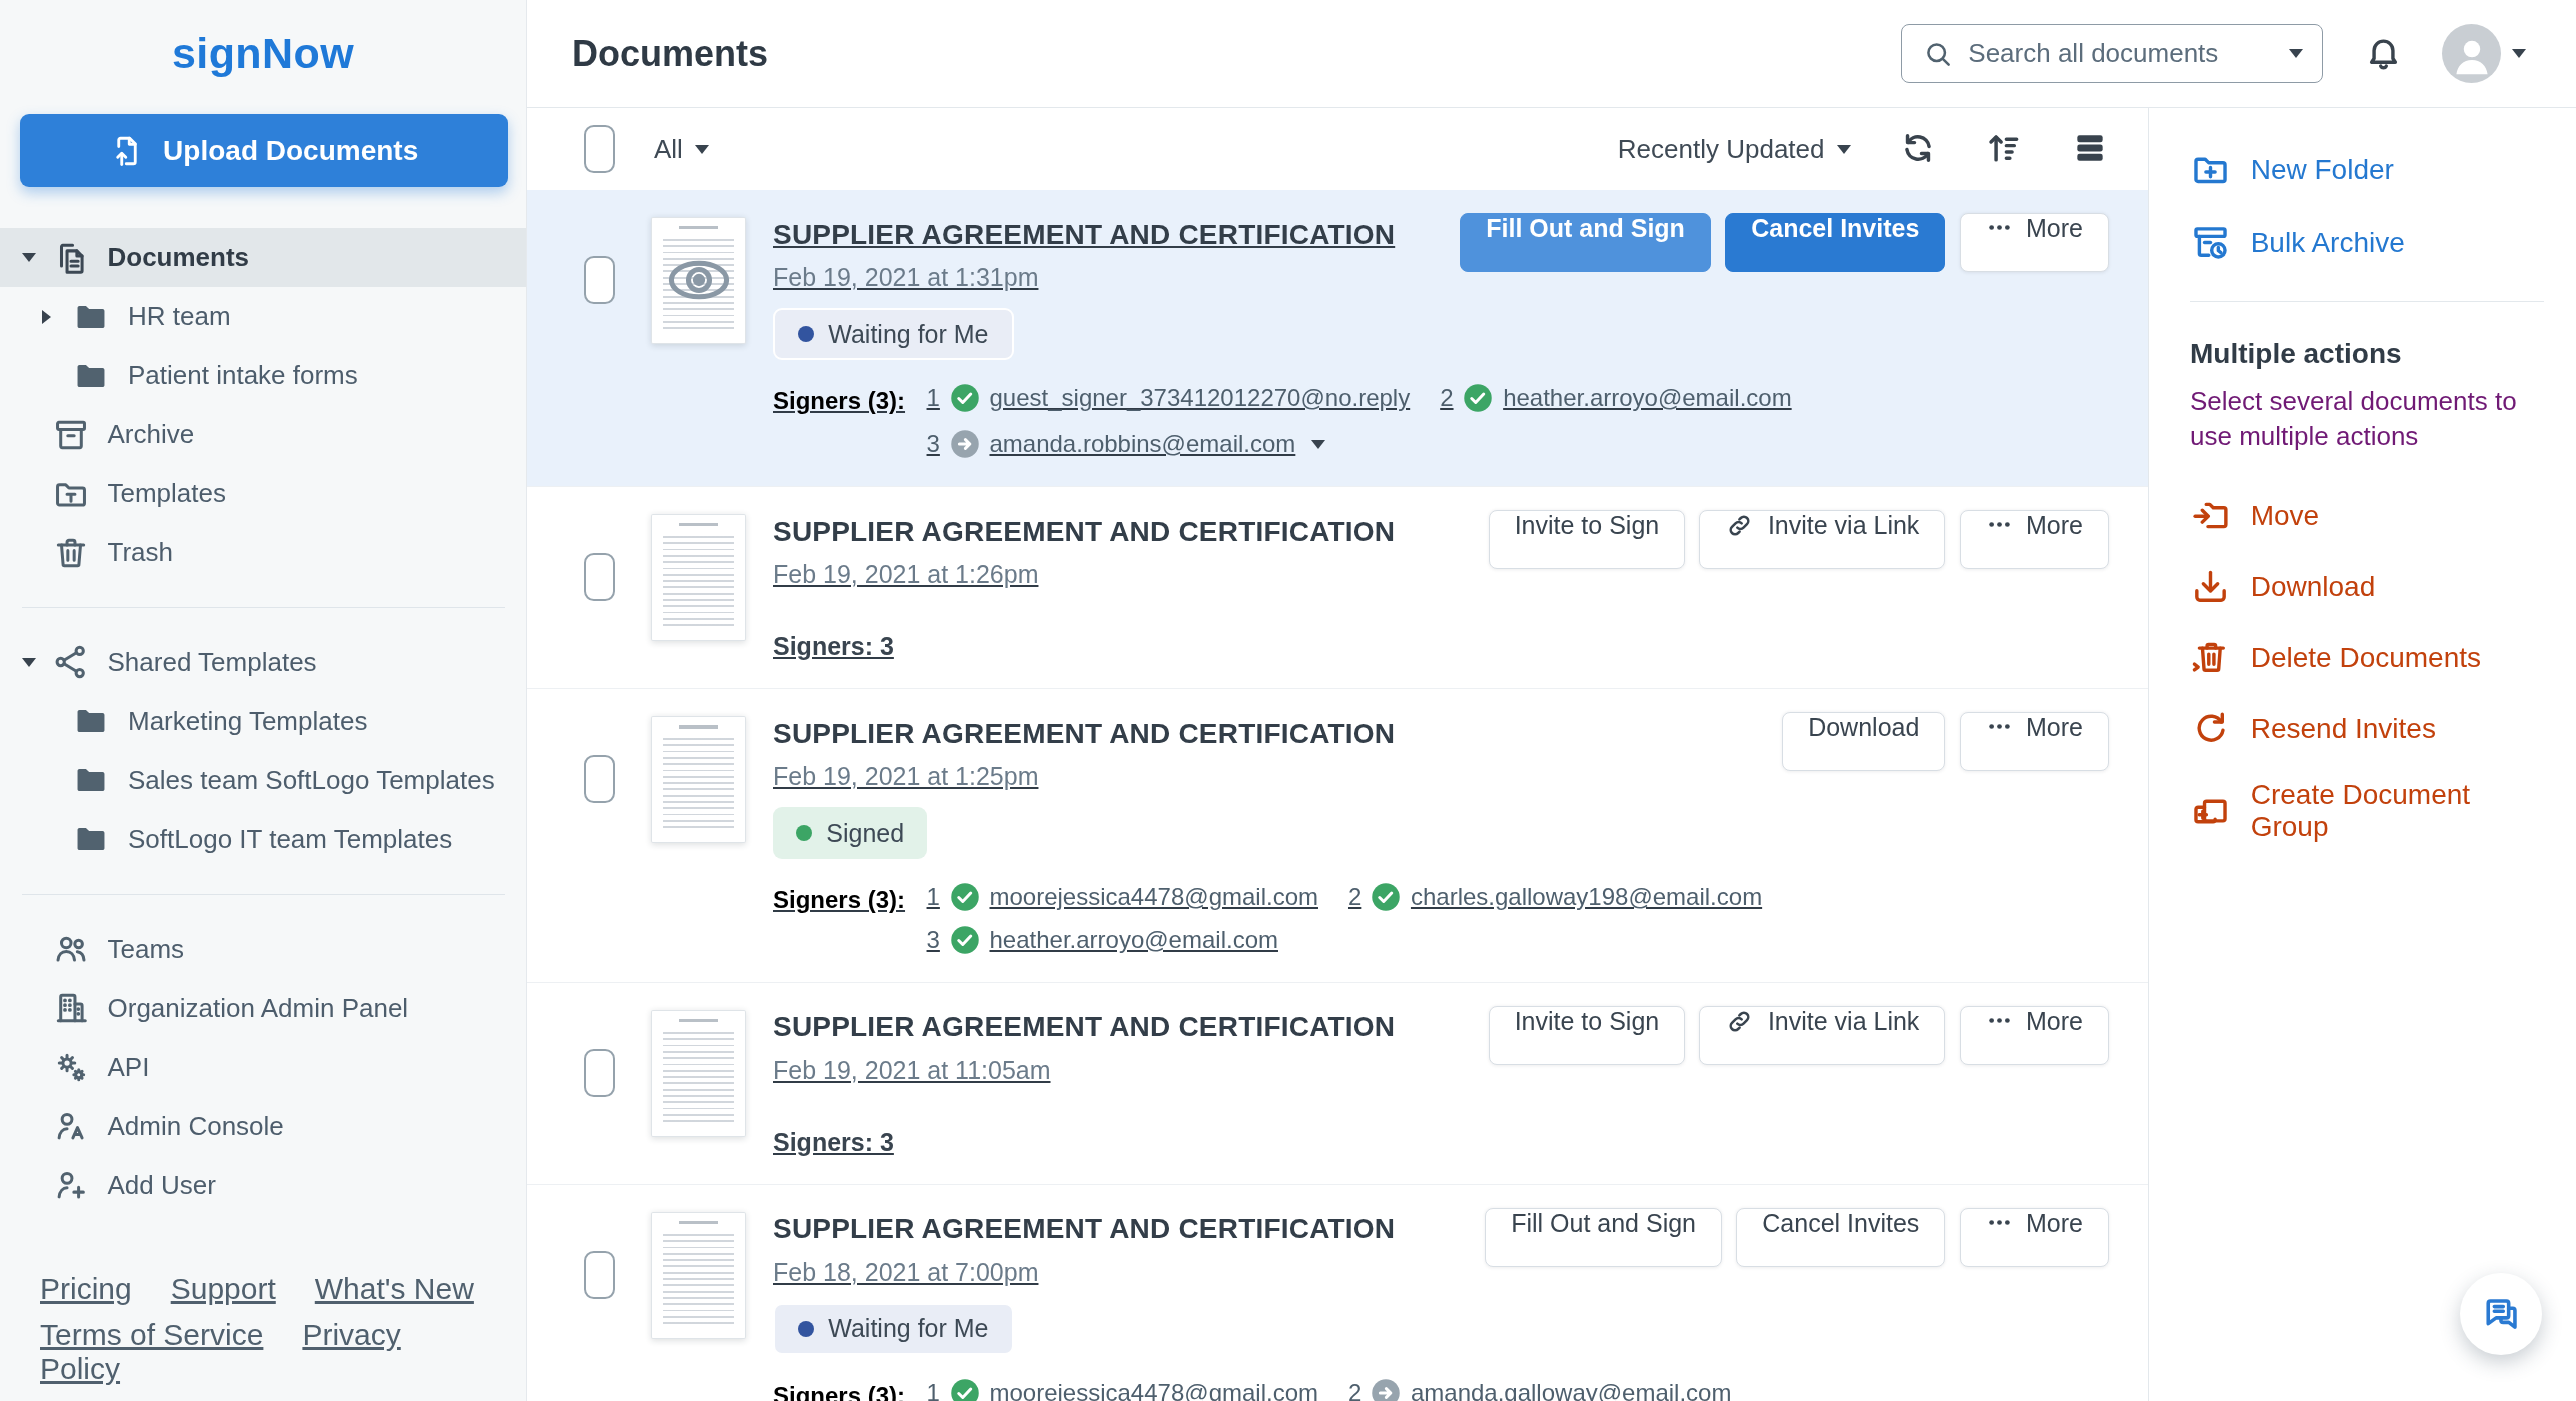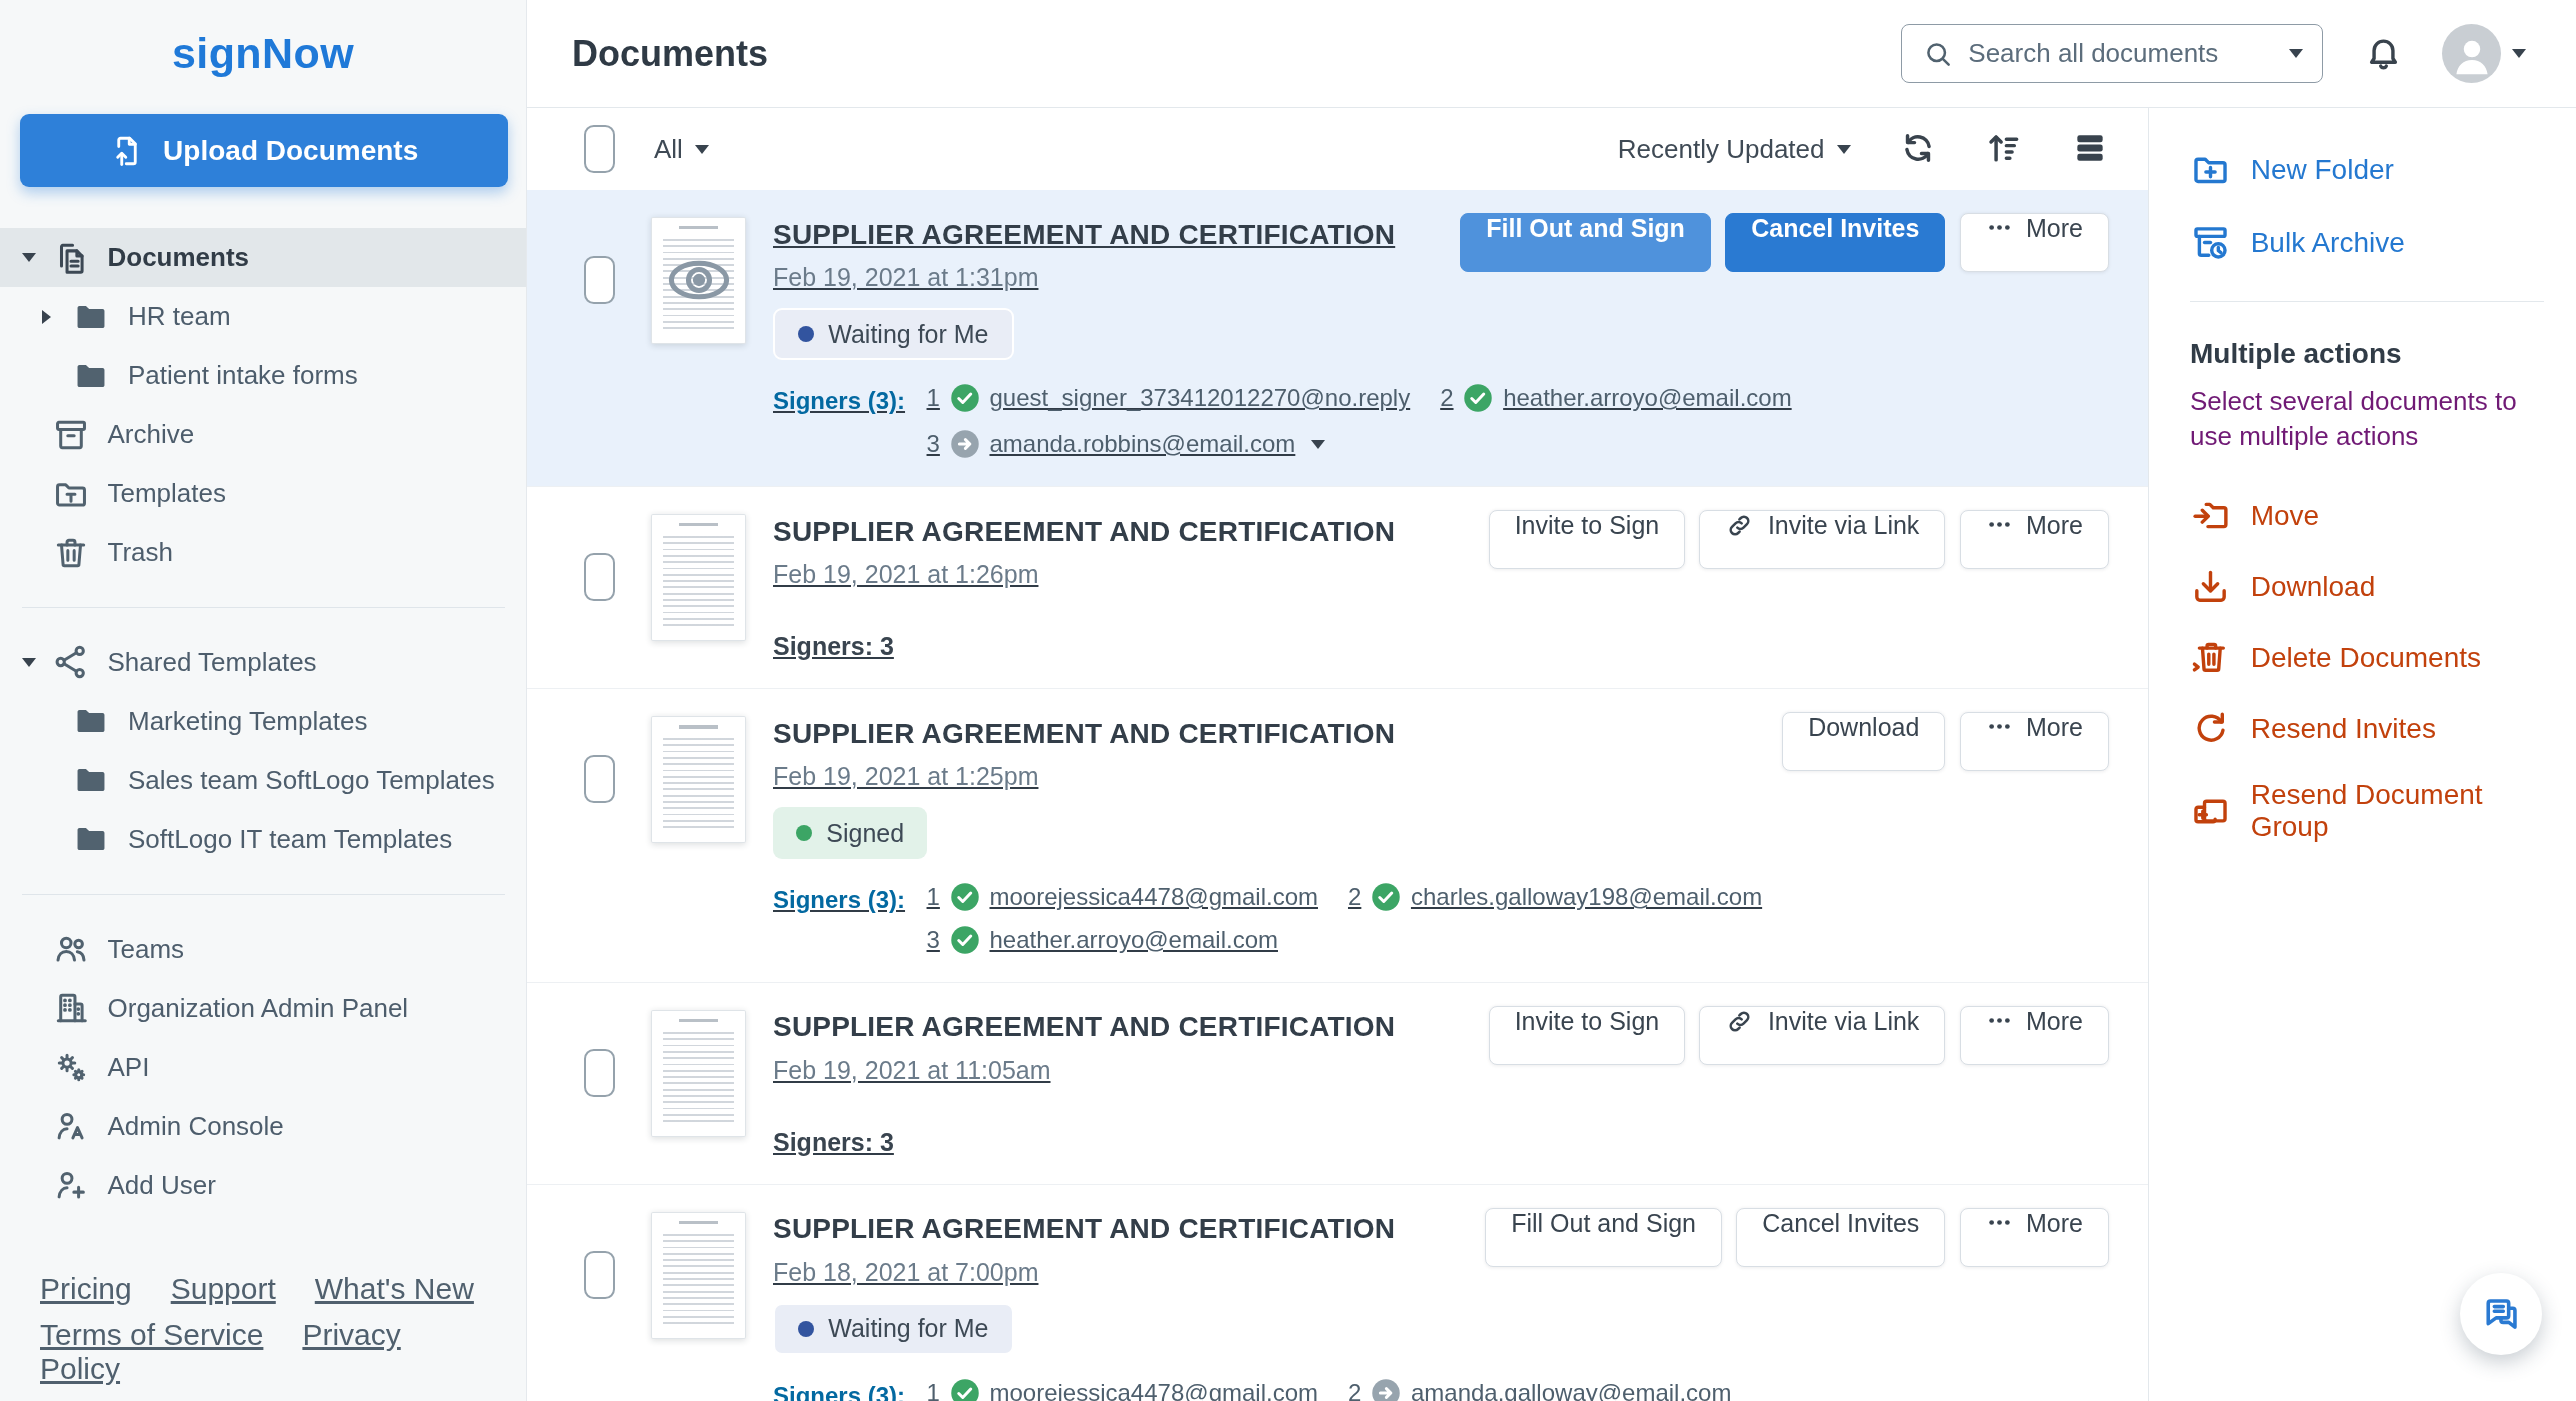--- a/index.html
+++ b/index.html
@@ -97,21 +97,21 @@
   .doc-date { margin-top:12.5px; font-size:25px; color:#6b7b8a; }
   .badge { margin-top:16px; display:inline-flex; align-items:center; gap:14.3px;
     height:52px; padding:0 23px; border-radius:9px; font-size:25px; color:#3d4955; }
   .badge .dot { width:16px; height:16px; border-radius:50%; }
   .badge.waiting { background:#e9edf6; border:2.7px solid #ffffff; }
   .badge.waiting .dot { background:#32549f; }
   .badge.signed { background:#e2f2e9; }
   .badge.signed .dot { background:#3ca565; }
   .signers { margin-top:23px; display:grid; grid-template-columns:auto 1fr;
     column-gap:21.5px; font-size:24px; color:#4e5f6d; }
-  .signers-label { font-weight:bold; color:#0369a1; white-space:nowrap; line-height:36px; }
+  .signers-label { font-weight:bold; color:#000000; white-space:nowrap; line-height:36px; }
   .signer-lines { display:flex; flex-direction:column; gap:16px; }
   .signer-line { display:flex; align-items:center; gap:30px; flex-wrap:wrap; row-gap:12.5px; }
   .signer { display:flex; align-items:center; gap:9.8px; white-space:nowrap; }
   .sig-icon { width:30px; height:30px; }
   .sig-caret { margin-left:5.4px; border-left-width:7.2px; border-right-width:7.2px; border-top-width:9px; }
   .signers-simple { margin-top:43px; font-size:25px; font-weight:bold; color:#39444f; }
   .doc-actions { position:absolute; top:23px; right:39px; display:flex; gap:14.3px; }
   .btn { height:59px; padding:0 25px; display:inline-flex; align-items:flex-start; gap:13.4px;
     background:#fff; border:0.9px solid #d8dee4; border-radius:8px; font-family:inherit;
     font-size:25px; color:#39444f; box-shadow:0 0.9px 3.6px rgba(20,30,40,.08); cursor:pointer; white-space:nowrap; }
@@ -716,21 +716,21 @@
             <span>Resend Invites</span>
           </div>
           <div class="rp-item lite">
             <span class="icn">
               <svg viewBox="0 0 24 24" fill="none" stroke="currentColor" stroke-width="2" stroke-linecap="round" stroke-linejoin="round">
                 <rect x="8.5" y="6" width="12" height="11.5" rx="1.2"></rect>
                 <path d="M8.5 9.5H4.7c-.66 0-1.2.54-1.2 1.2v6.1c0 .66.54 1.2 1.2 1.2h8.8c.66 0 1.2-.54 1.2-1.2v-.3"></path>
                 <path d="M5.4 13.9h4.2M7.5 11.8v4.2"></path>
               </svg>
             </span>
-            <span>Resend Document Group</span>
+            <span>Create Document Group</span>
           </div>
         </div>
     </aside>
   </div>
 </div>
 
 <button class="chat-fab">
   <span class="icn i-chat">
       <svg viewBox="0 0 24 24" fill="none" stroke="currentColor" stroke-width="2" stroke-linecap="round" stroke-linejoin="round">
         <path d="M5.8 4.5h9c.66 0 1.2.54 1.2 1.2v7c0 .66-.54 1.2-1.2 1.2H9l-4.4 3.2V5.7c0-.66.54-1.2 1.2-1.2z"></path>

